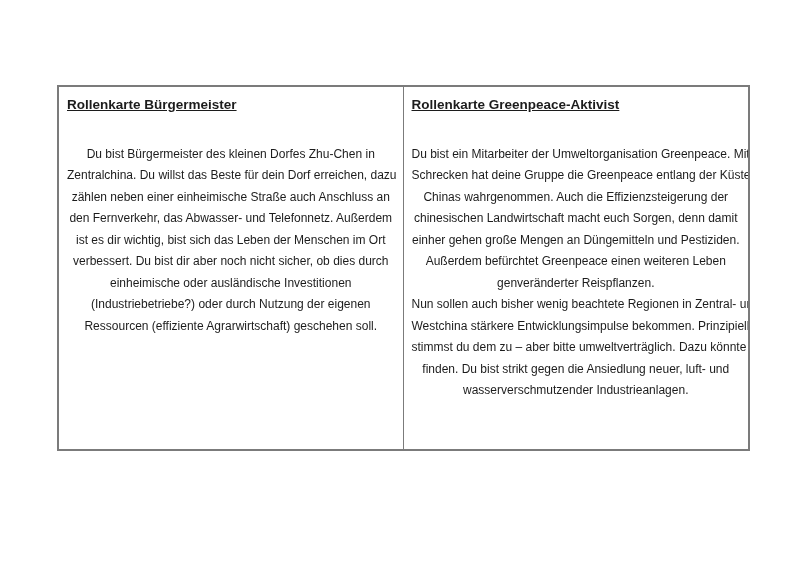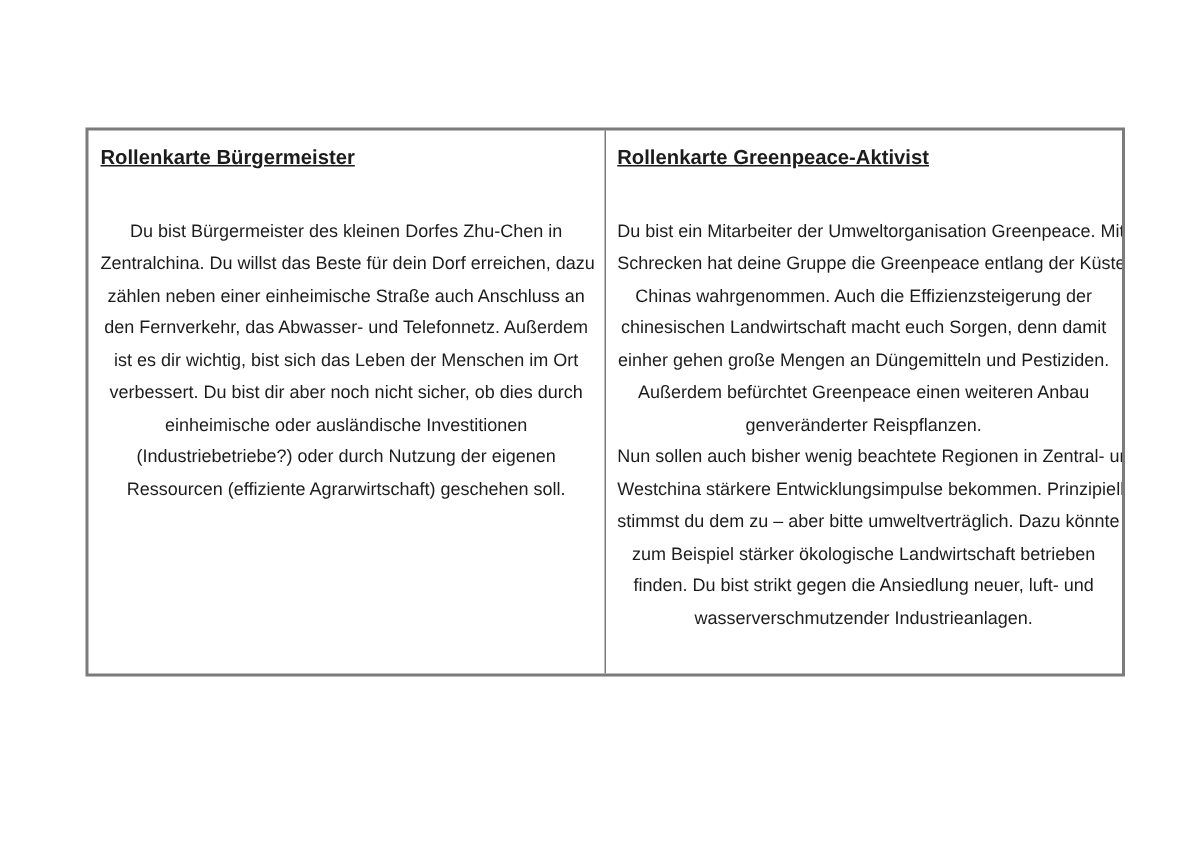--- a/index.html
+++ b/index.html
@@ -82,25 +82,24 @@
     </div>
 
     <div class="role-cell">
       <div class="role-title">Rollenkarte Greenpeace-Aktivist</div>
       <div class="role-body">
           <div class="text-line">Du bist ein Mitarbeiter der Umweltorganisation Greenpeace. Mit</div>
           <div class="text-line">Schrecken hat deine Gruppe die Greenpeace entlang der Küste</div>
           <div class="text-line">Chinas wahrgenommen. Auch die Effizienzsteigerung der</div>
           <div class="text-line">chinesischen Landwirtschaft macht euch Sorgen, denn damit</div>
           <div class="text-line">einher gehen große Mengen an Düngemitteln und Pestiziden.</div>
-          <div class="text-line">Außerdem befürchtet Greenpeace einen weiteren Anbau</div>
+          <div class="text-line">Außerdem befürchtet Greenpeace einen weiteren Leben</div>
           <div class="text-line">genveränderter Reispflanzen.</div>
           <div class="text-line">Nun sollen auch bisher wenig beachtete Regionen in Zentral- und</div>
           <div class="text-line">Westchina stärkere Entwicklungsimpulse bekommen. Prinzipiell</div>
           <div class="text-line">stimmst du dem zu – aber bitte umweltverträglich. Dazu könnte</div>
-          <div class="text-line">zum Beispiel stärker ökologische Landwirtschaft betrieben</div>
           <div class="text-line">finden. Du bist strikt gegen die Ansiedlung neuer, luft- und</div>
           <div class="text-line">wasserverschmutzender Industrieanlagen.</div>
         </div>
     </div>
 
   </div>
 </div>
 
 </body></html>

